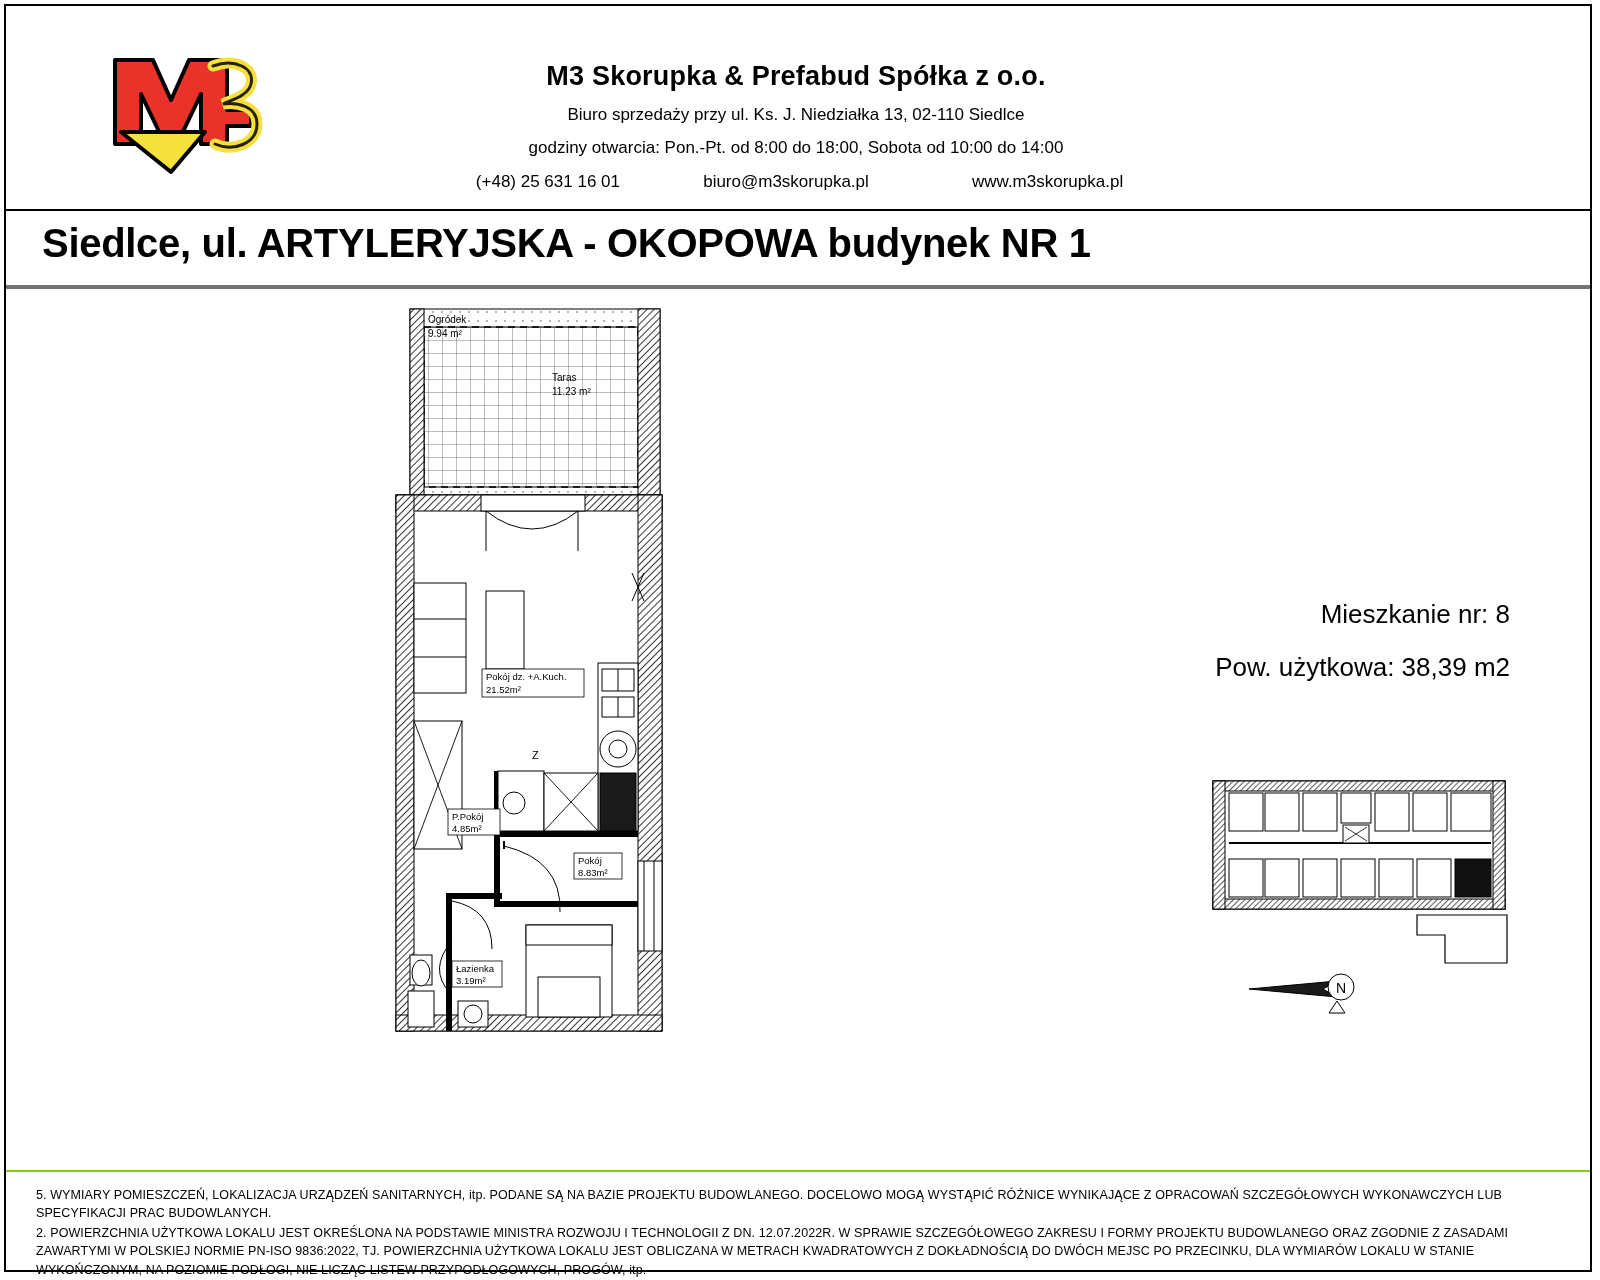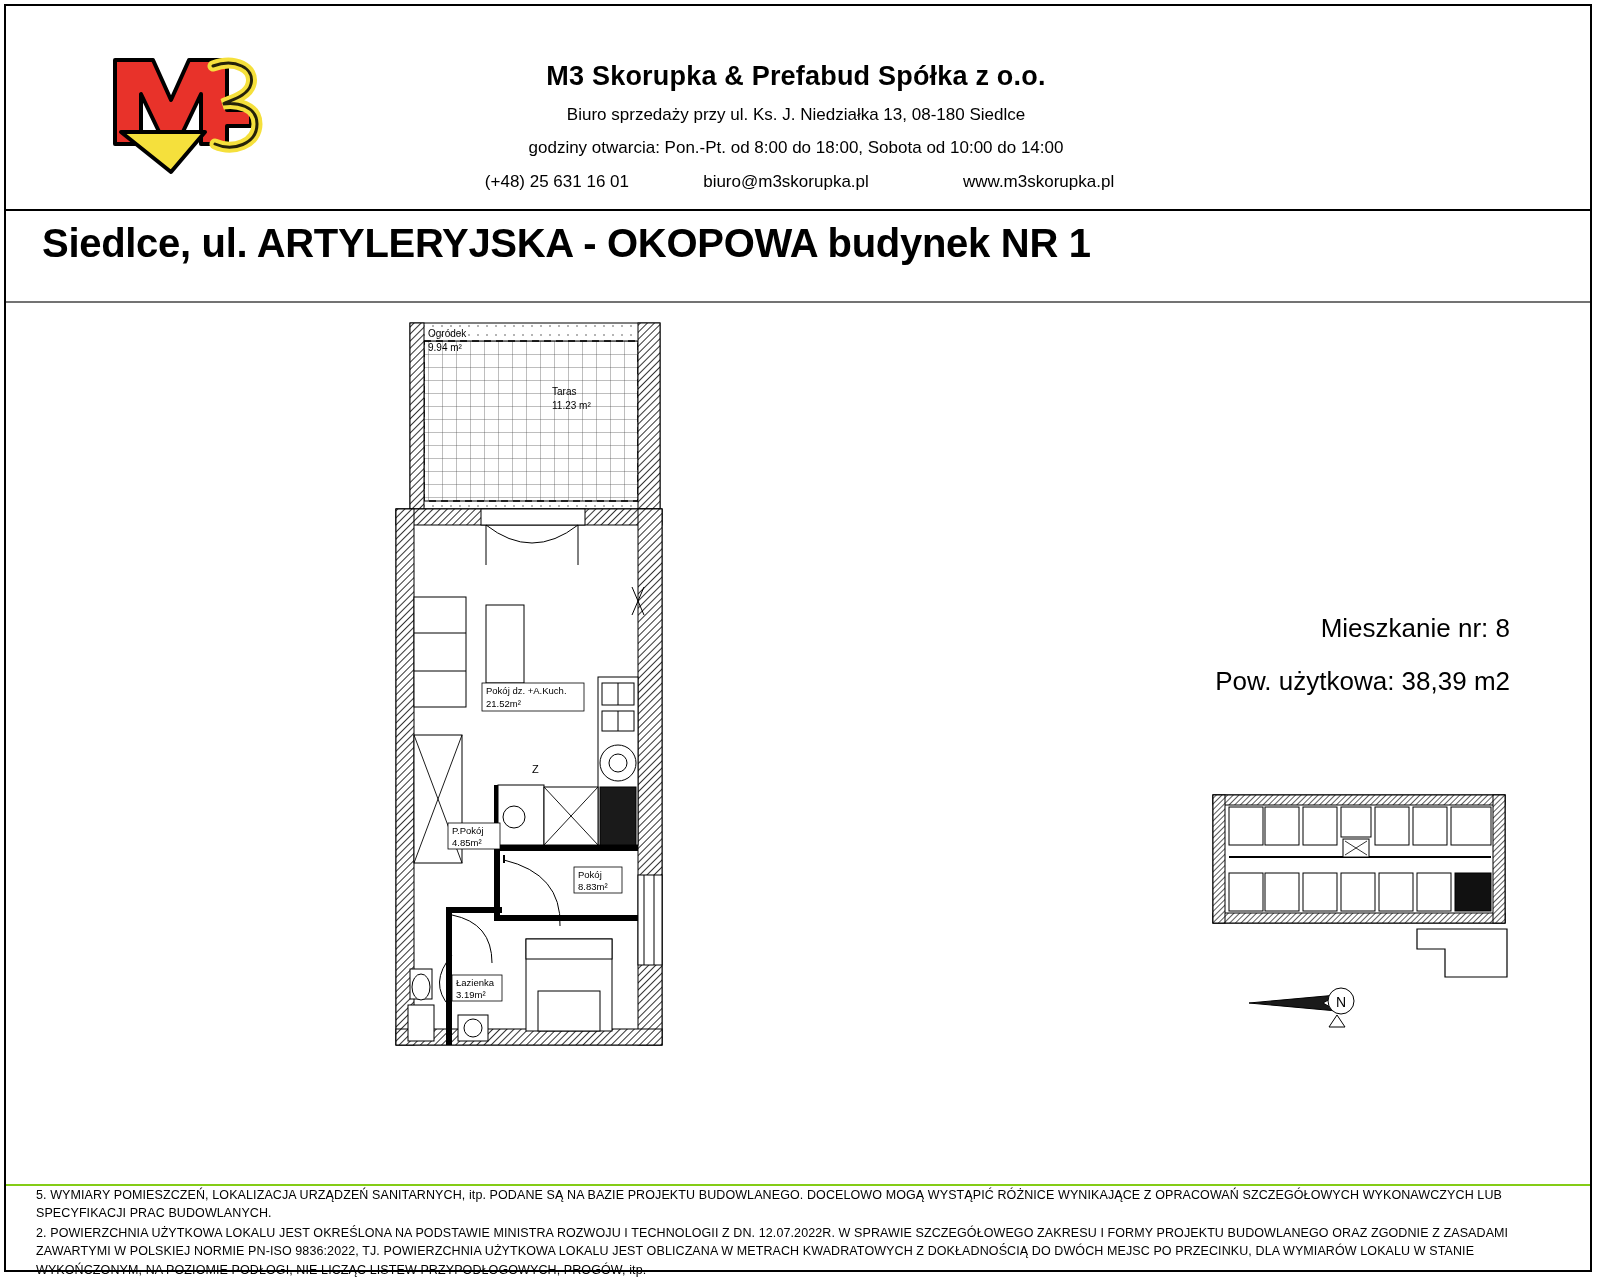--- a/index.html
+++ b/index.html
@@ -32,32 +32,32 @@
     position:absolute;left:0;right:4px;top:55px;text-align:center;
   }
   .company-name{
     font-size:27px;font-weight:bold;letter-spacing:0.2px;
   }
   .company-line{
     font-size:17px;margin-top:13px;
   }
   .contact-row{
     margin-top:14px;font-size:17px;
-    display:flex;justify-content:center;gap:7px;
+    display:flex;justify-content:center;gap:16px;
   }
   .contact-row span{display:inline-block;}
   .c-phone{width:300px;text-align:right;padding-right:0;}
   .c-mail{width:300px;text-align:center;}
   .c-web{width:300px;text-align:left;padding-left:20px;}
 
   
   .title-bar{
     position:relative;
-    height:92px;
-    border-bottom:2px solid #737373;
+    height:78px;
+    border-bottom:4px solid #737373;
     box-sizing:border-box;
     padding-left:9px;
   }
   .title-text{
     position:absolute;left:36px;top:10px;
     font-size:40px;font-weight:bold;letter-spacing:-0.3px;
   }
 
   
   .body-area{
@@ -114,21 +114,21 @@
         <path d="M20 84 L104 84 L70 124 Z" fill="#f5e03c" stroke="#000" stroke-width="4" stroke-linejoin="round"></path>
         <path d="M112 18 C134 10, 154 20, 150 36 C147 48, 130 52, 122 56
                  C136 54, 156 58, 156 76 C156 96, 132 104, 114 96" fill="none" stroke="#f5e03c" stroke-width="11" stroke-linecap="round"></path>
         <path d="M112 18 C134 10, 154 20, 150 36 C147 48, 130 52, 122 56
                  C136 54, 156 58, 156 76 C156 96, 132 104, 114 96" fill="none" stroke="#000" stroke-width="3" stroke-linecap="round" opacity="0.85"></path>
       </svg>
     </div>
 
     <div class="company-block">
       <div class="company-name">M3 Skorupka &amp; Prefabud Spółka z o.o.</div>
-      <div class="company-line">Biuro sprzedaży przy ul. Ks. J. Niedziałka 13, 08-180 Siedlce</div>
+      <div class="company-line">Biuro sprzedaży przy ul. Ks. J. Niedziałka 13, 02-110 Siedlce</div>
       <div class="company-line">godziny otwarcia: Pon.-Pt. od 8:00 do 18:00, Sobota od 10:00 do 14:00</div>
       <div class="contact-row">
         <span class="c-phone">(+48) 25 631 16 01</span>
         <span class="c-mail">biuro@m3skorupka.pl</span>
         <span class="c-web">www.m3skorupka.pl</span>
       </div>
     </div>
   </div>
 
   <div class="title-bar">

